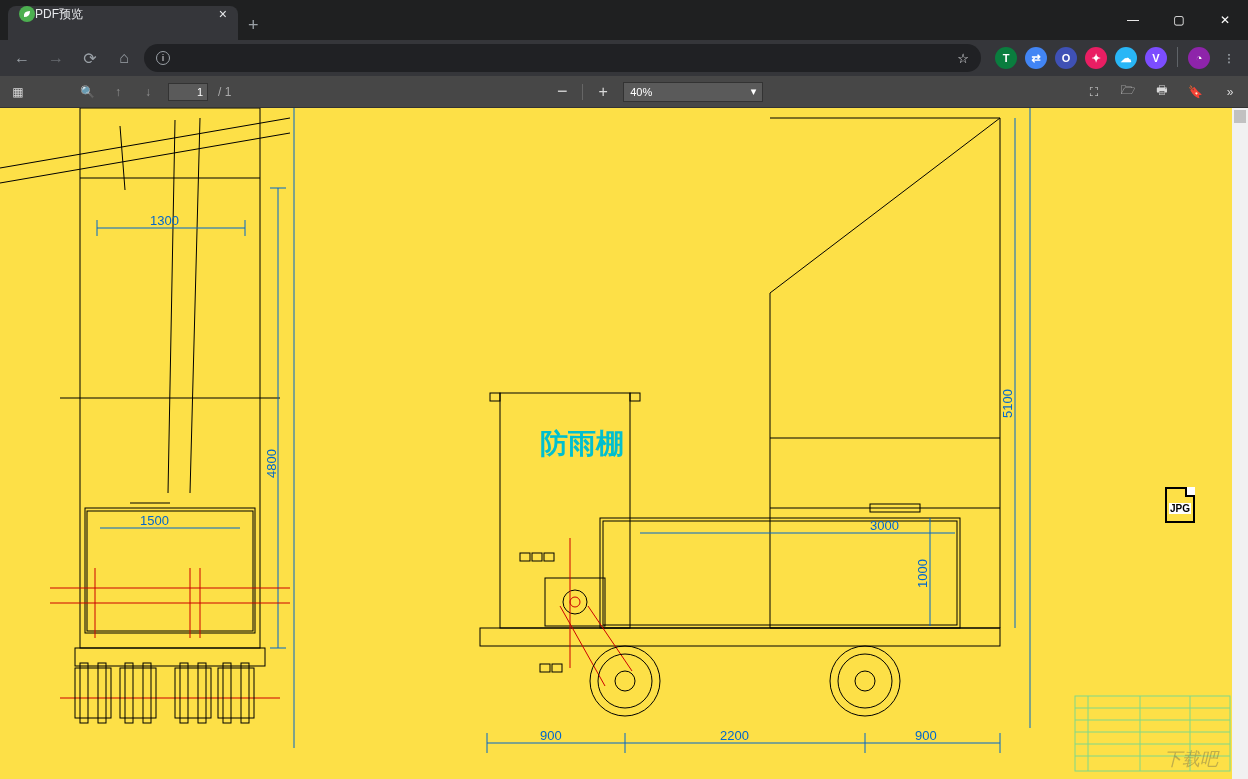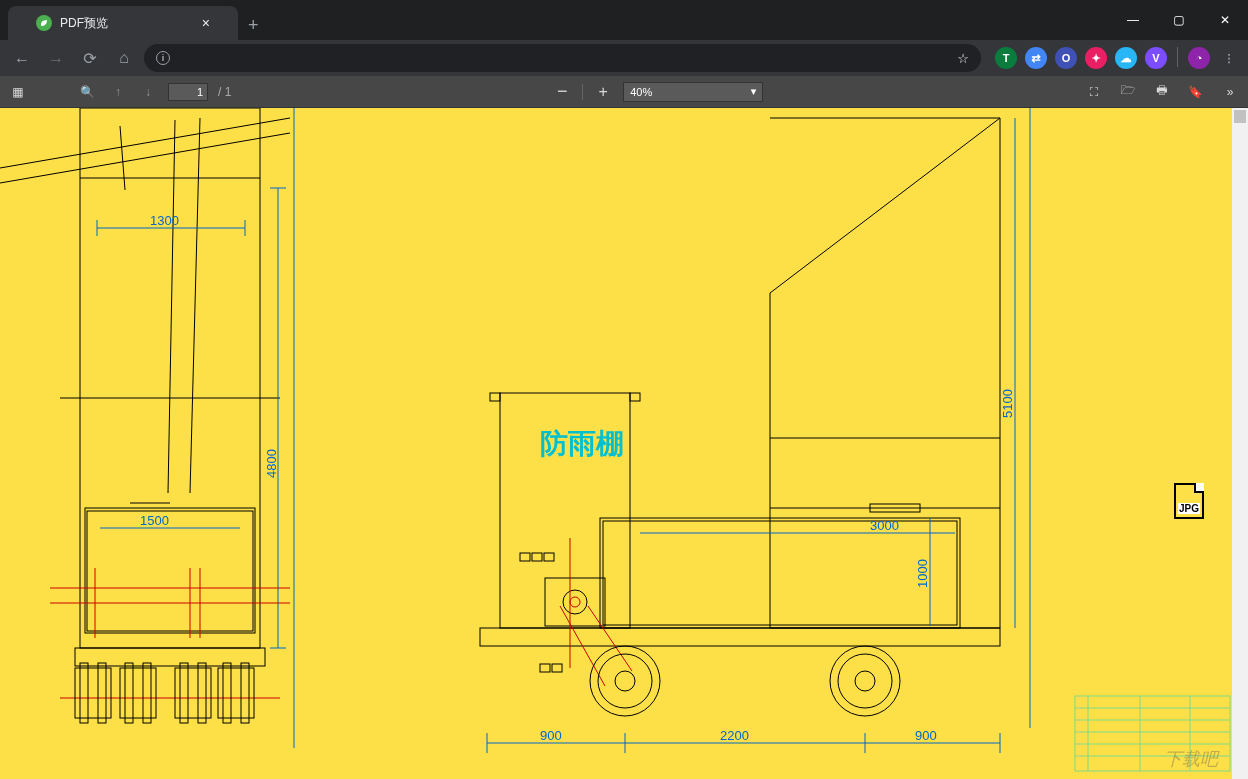--- a/index.html
+++ b/index.html
@@ -1,20 +1,20 @@
 <!DOCTYPE html>
 <html><head>
 <meta charset="utf-8">
 <style>
 * { margin: 0; padding: 0; box-sizing: border-box; }
 body { font-family: "Segoe UI", Arial, sans-serif; background: #fff; overflow: hidden; width: 1248px; height: 779px; position: relative; }
 
 
 .titlebar { height: 40px; background: #1f2021; display: flex; align-items: center; color: #e8eaed; font-size: 12px; }
-.tab { display: flex; align-items: center; background: #35363a; height: 34px; margin-top: 6px; margin-left: 8px; border-radius: 8px 8px 0 0; padding: 0 28px; gap: 8px; width: 230px; }
+.tab { display: flex; background: #35363a; height: 34px; margin-top: 6px; margin-left: 8px; border-radius: 8px 8px 0 0; padding: 0 11px; gap: 0; width: 230px; }
 .tab-icon { width: 16px; height: 16px; background: #4caf50; border-radius: 50%; display: flex; align-items: center; justify-content: center; }
 .tab-title { flex: 1; overflow: hidden; white-space: nowrap; }
 .tab-close { cursor: pointer; font-size: 14px; }
 .new-tab { margin-left: 10px; margin-top: 10px; font-size: 18px; cursor: pointer; color: #9aa0a6; }
 .window-controls { margin-left: auto; display: flex; }
 .win-btn { width: 46px; height: 40px; display: flex; align-items: center; justify-content: center; cursor: pointer; color: #fff; font-size: 12px; }
 
 .addrbar { height: 36px; background: #35363a; display: flex; align-items: center; padding: 0 8px; gap: 6px; color: #9aa0a6; }
 .nav-btn { width: 28px; height: 28px; display: flex; align-items: center; justify-content: center; border-radius: 50%; cursor: pointer; font-size: 16px; }
 .url-box { flex: 1; height: 28px; background: #202124; border-radius: 14px; display: flex; align-items: center; padding: 0 12px; font-size: 13px; color: #e8eaed; gap: 8px; }
@@ -36,21 +36,21 @@
 .drawing { position: absolute; width: 100%; height: 100%; }
 
 
 .cad-line { stroke: #000; stroke-width: 1; fill: none; }
 .cad-blue { stroke: #0066cc; stroke-width: 1; fill: none; }
 .cad-red { stroke: #cc0000; stroke-width: 1; fill: none; }
 .cad-lgreen { stroke: #7fd88a; stroke-width: 1; fill: none; }
 .dim-text { font-family: Arial; font-size: 13px; fill: #0066cc; }
 .cyan-text { font-family: SimSun, Arial; font-size: 28px; fill: #00bfcf; font-weight: bold; }
 
-.jpg-badge { position: absolute; right: 40px; top: 375px; width: 38px; height: 44px; display: flex; flex-direction: column; align-items: center; }
+.jpg-badge { position: absolute; right: 49px; top: 375px; width: 38px; height: 44px; display: flex; flex-direction: column; align-items: center; justify-content: center; }
 .jpg-badge .sheet { width: 30px; height: 36px; border: 2px solid #000; position: relative; }
 .jpg-badge .sheet::before { content: ""; position: absolute; right: -2px; top: -2px; width: 8px; height: 8px; background: #fff; border-left: 2px solid #000; border-bottom: 2px solid #000; }
 .jpg-badge .lbl { position: absolute; top: 20px; background: #fff; font-size: 10px; font-weight: bold; padding: 0 1px; }
 
 .watermark { position: absolute; right: 30px; bottom: 8px; font-size: 18px; color: rgba(80,80,80,0.35); font-style: italic; font-family: "Microsoft YaHei", Arial; margin-top: 40px; }
 .scrollbar-v { position: absolute; right: 0; top: 0; bottom: 0; width: 16px; background: #f1f1f1; }
 .scroll-thumb { position: absolute; right: 2px; top: 2px; width: 12px; height: 13px; background: #c1c1c1; }
 </style>
 </head>
 <body>

